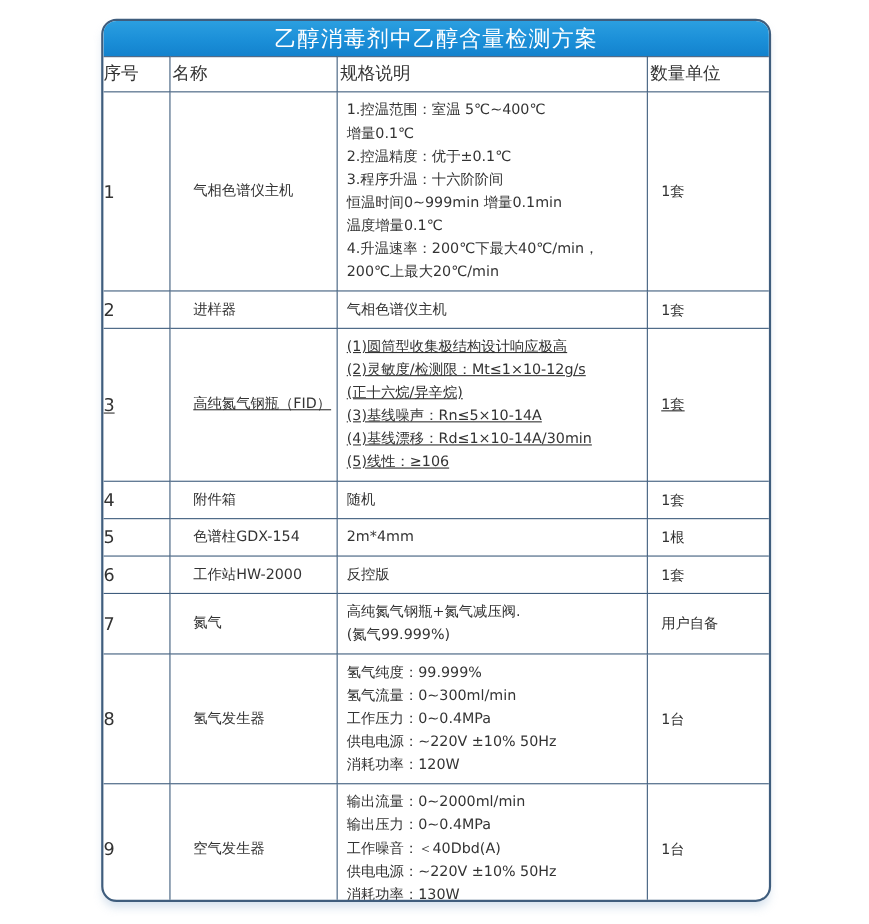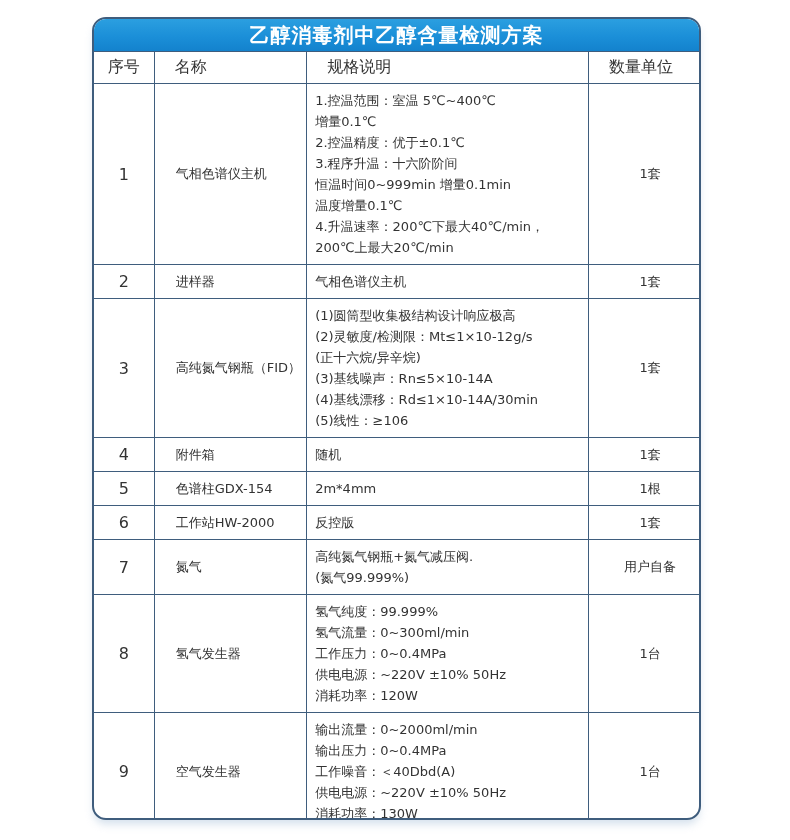--- a/index.html
+++ b/index.html
@@ -23,21 +23,21 @@
   }
 
   .banner {
     height: 32px;
     background: linear-gradient(180deg, #2b9fe0 0%, #1b8fd8 55%, #1382cd 100%);
     display: flex; align-items: center; justify-content: center;
   }
   .banner span {
     color: #ffffff;
     font-size: 20px;
-    font-weight: bold;
+    font-weight: normal;
     letter-spacing: 1px;
     line-height: 1;
   }
 
   table {
     width: 100%;
     border-collapse: collapse;
     table-layout: fixed;
   }
   col.c1 { width: 60px; }
@@ -45,30 +45,30 @@
   col.c3 { width: 281px; }
   col.c4 { width: 110px; }
 
   th, td {
     border: 1px solid #3f5d7d;
     font-size: 13px;
     font-weight: normal;
     vertical-align: middle;
     color: #333333;
   }
-  thead th { height: 32px; text-align: left; padding-left: 20px; font-size: 16px; }
-  thead th.center, td.c-no { text-align: center; padding-left: 0; }
+  thead th { height: 32px; text-align: left; padding-left: 2px; font-size: 16px; }
+  thead th.center, td.c-no { padding-left: 0; }
 
   td.c-no   { font-size: 16px; }
   td.c-name { padding: 3px 3px 3px 21px; line-height: 20px; }
   td.c-spec { padding: 6px 4px 6px 8px; line-height: 21px; white-space: pre-line; }
-  td.c-qty  { padding-left: 12px; text-align: center; }
+  td.c-qty  { padding-left: 12px; }
 
   tr.h171 td { height: 171px; }
-  tr.h133 td { height: 133px; }
+  tr.h133 td { height: 133px; text-decoration: underline; }
   tr.h110 td { height: 110px; }
   tr.h47  td { height: 47px; }
   tr.h33  td { height: 33px; }
 
   
   table tr > *:first-child { border-left: none; }
   table tr > *:last-child  { border-right: none; }
   tbody tr:last-child td   { border-bottom: none; }
 </style>
 </head>

